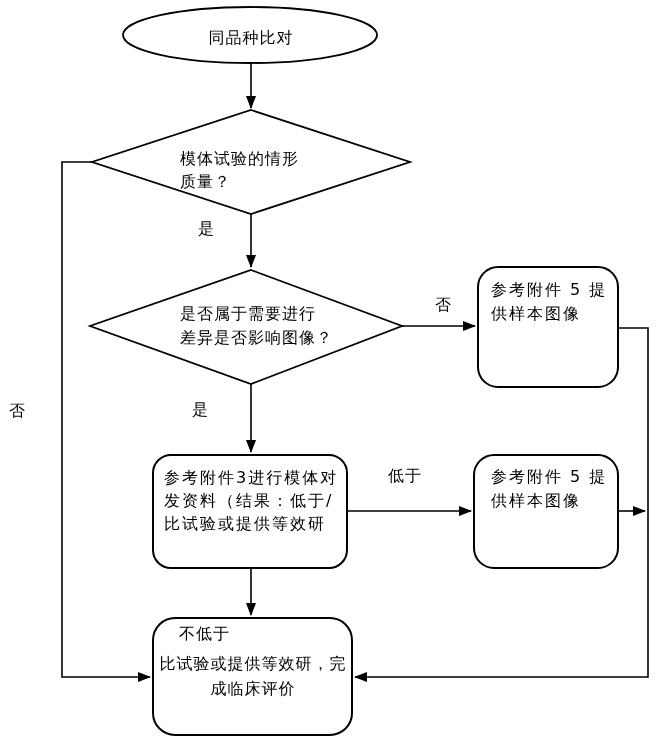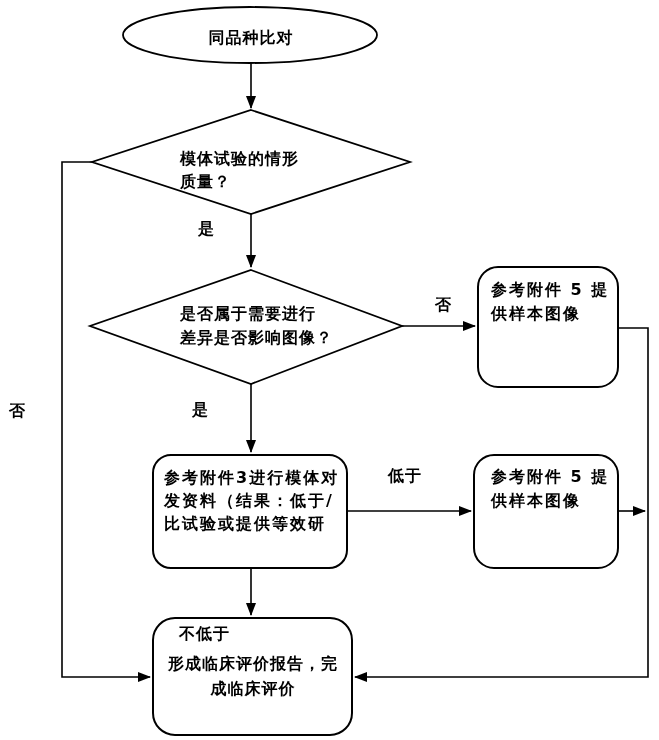--- a/index.html
+++ b/index.html
@@ -3,21 +3,20 @@
 <meta charset="utf-8">
 <style>
   html,body{margin:0;padding:0;background:#ffffff;}
   .canvas{
     position:relative;
     width:659px;height:740px;
     background:#ffffff;
     font-family:"DejaVu Sans", sans-serif;
     color:#000000;
     overflow:hidden;
-    font-weight:bold;
   }
   .canvas svg{position:absolute;left:0;top:0;}
   .shape{fill:#ffffff;stroke:#000000;stroke-width:1.8px;}
   .box{fill:#ffffff;stroke:#000000;stroke-width:2px;}
   .edge{fill:none;stroke:#000000;stroke-width:1.6px;}
   .txt{
     position:absolute;
     font-size:16px;
     line-height:23px;
     letter-spacing:1px;
@@ -99,21 +98,21 @@
     <div>发资料（结果：低于/</div>
     <div>比试验或提供等效研</div>
   </div>
 
   <div class="txt t-box5b">
     <div>参考附件 5 提</div>
     <div>供样本图像</div>
   </div>
 
   <div class="txt t-report">
-    <div>形成临床评价报告，完</div>
+    <div>比试验或提供等效研，完</div>
     <div>成临床评价</div>
   </div>
 
   <div class="lbl l-yes1">是</div>
   <div class="lbl l-no1">否</div>
   <div class="lbl l-yes2">是</div>
   <div class="lbl l-lower">低于</div>
   <div class="lbl l-notlower">不低于</div>
   <div class="lbl l-no2">否</div>
 

